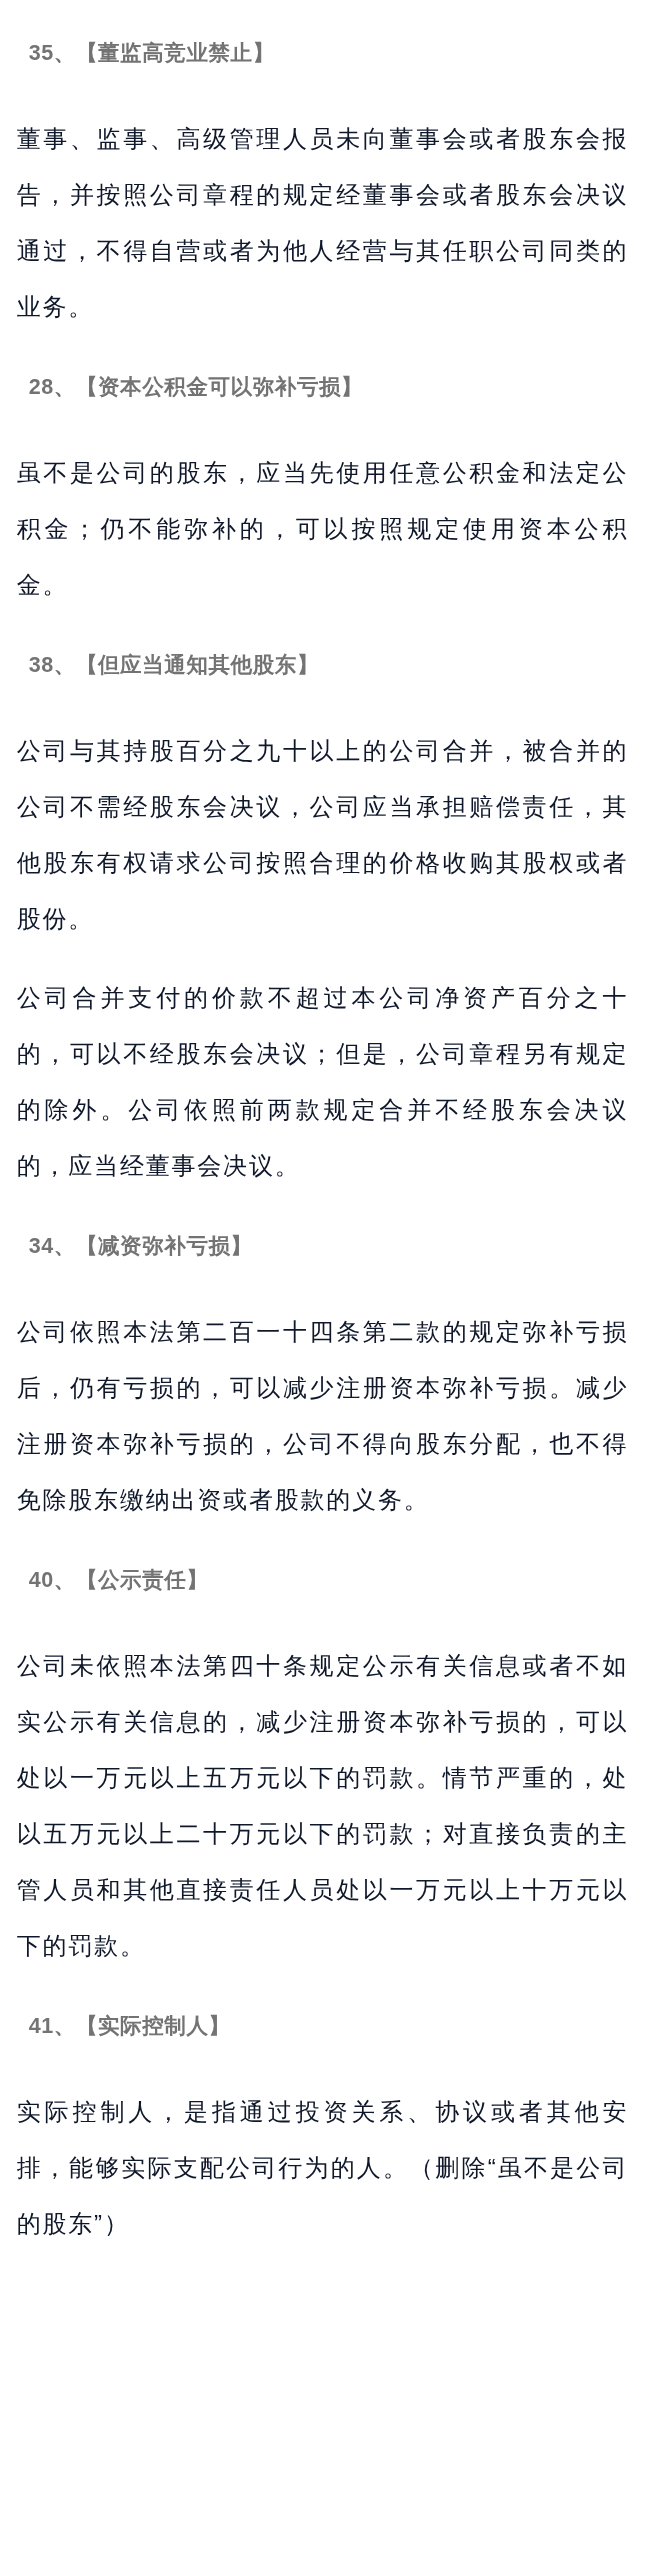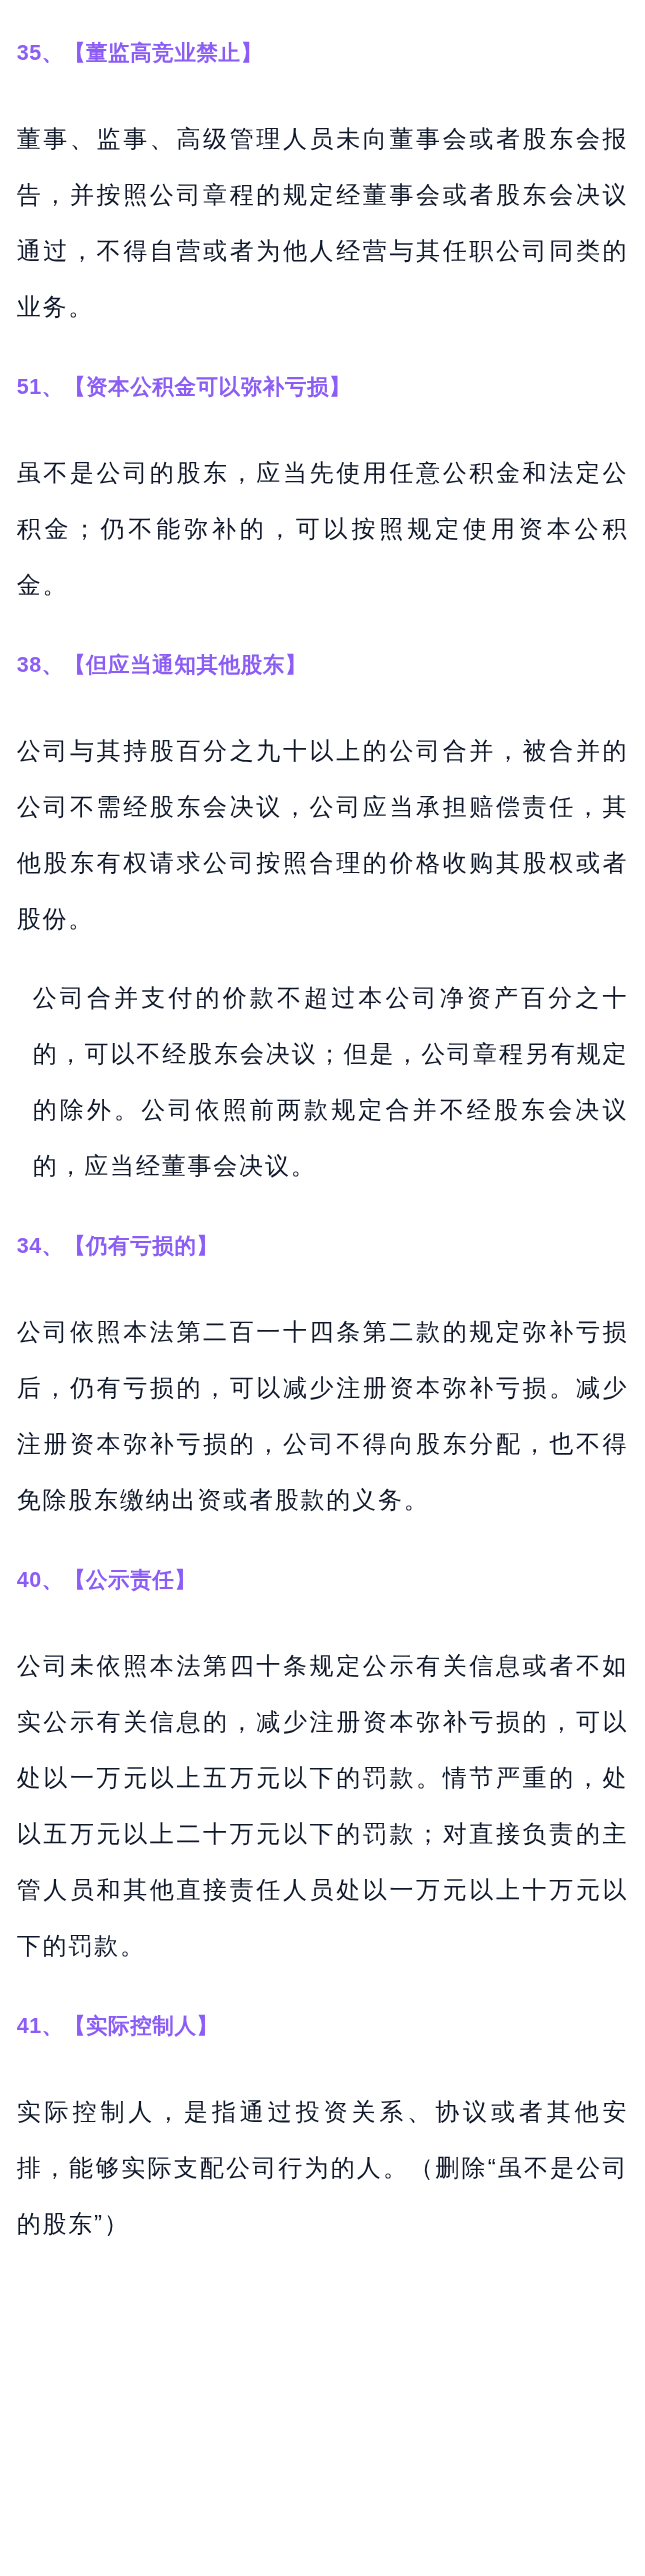--- a/index.html
+++ b/index.html
@@ -15,71 +15,70 @@
   }
   .doc {
     box-sizing: border-box;
     width: 645px;
     padding: 37px 16.7px 42px 16.7px;
   }
   .law-section {
     margin: 0 0 36px 0;
   }
   .heading {
-    margin: 0 0 42px 0;
+    margin: 0 0 42px 12px;
     font-size: 21.5px;
     line-height: 32px;
     font-weight: 700;
-    color: #8b5cf6;
+    color: #737373;
     letter-spacing: 0.6px;
     white-space: nowrap;
   }
   .heading .num,
   .heading .ttl {
     display: inline;
   }
   .para {
     margin: 0;
     font-size: 24px;
     line-height: 56px;
     color: #0f172a;
     letter-spacing: 1.8px;
     text-align: justify;
     text-justify: inter-character;
     word-break: break-all;
   }
   .para + .para {
     margin-top: 23px;
-    margin-left: 16px;
   }
 </style>
 </head>
 <body>
 
 <div class="doc">
 
   <section class="law-section">
     <h2 class="heading"><span class="num">35、</span><span class="ttl">【董监高竞业禁止】</span></h2>
     <p class="para">董事、监事、高级管理人员未向董事会或者股东会报告，并按照公司章程的规定经董事会或者股东会决议通过，不得自营或者为他人经营与其任职公司同类的业务。</p>
   </section>
 
 
   <section class="law-section">
-    <h2 class="heading"><span class="num">51、</span><span class="ttl">【资本公积金可以弥补亏损】</span></h2>
+    <h2 class="heading"><span class="num">28、</span><span class="ttl">【资本公积金可以弥补亏损】</span></h2>
     <p class="para">虽不是公司的股东，应当先使用任意公积金和法定公积金；仍不能弥补的，可以按照规定使用资本公积金。</p>
   </section>
 
   <section class="law-section">
     <h2 class="heading"><span class="num">38、</span><span class="ttl">【但应当通知其他股东】</span></h2>
     <p class="para">公司与其持股百分之九十以上的公司合并，被合并的公司不需经股东会决议，公司应当承担赔偿责任，其他股东有权请求公司按照合理的价格收购其股权或者股份。</p>
     <p class="para">公司合并支付的价款不超过本公司净资产百分之十的，可以不经股东会决议；但是，公司章程另有规定的除外。公司依照前两款规定合并不经股东会决议的，应当经董事会决议。</p>
   </section>
 
   <section class="law-section">
-    <h2 class="heading"><span class="num">34、</span><span class="ttl">【仍有亏损的】</span></h2>
+    <h2 class="heading"><span class="num">34、</span><span class="ttl">【减资弥补亏损】</span></h2>
     <p class="para">公司依照本法第二百一十四条第二款的规定弥补亏损后，仍有亏损的，可以减少注册资本弥补亏损。减少注册资本弥补亏损的，公司不得向股东分配，也不得免除股东缴纳出资或者股款的义务。</p>
   </section>
 
   <section class="law-section">
     <h2 class="heading"><span class="num">40、</span><span class="ttl">【公示责任】</span></h2>
     <p class="para">公司未依照本法第四十条规定公示有关信息或者不如实公示有关信息的，减少注册资本弥补亏损的，可以处以一万元以上五万元以下的罚款。情节严重的，处以五万元以上二十万元以下的罚款；对直接负责的主管人员和其他直接责任人员处以一万元以上十万元以下的罚款。</p>
   </section>
 
   <section class="law-section">
     <h2 class="heading"><span class="num">41、</span><span class="ttl">【实际控制人】</span></h2>

